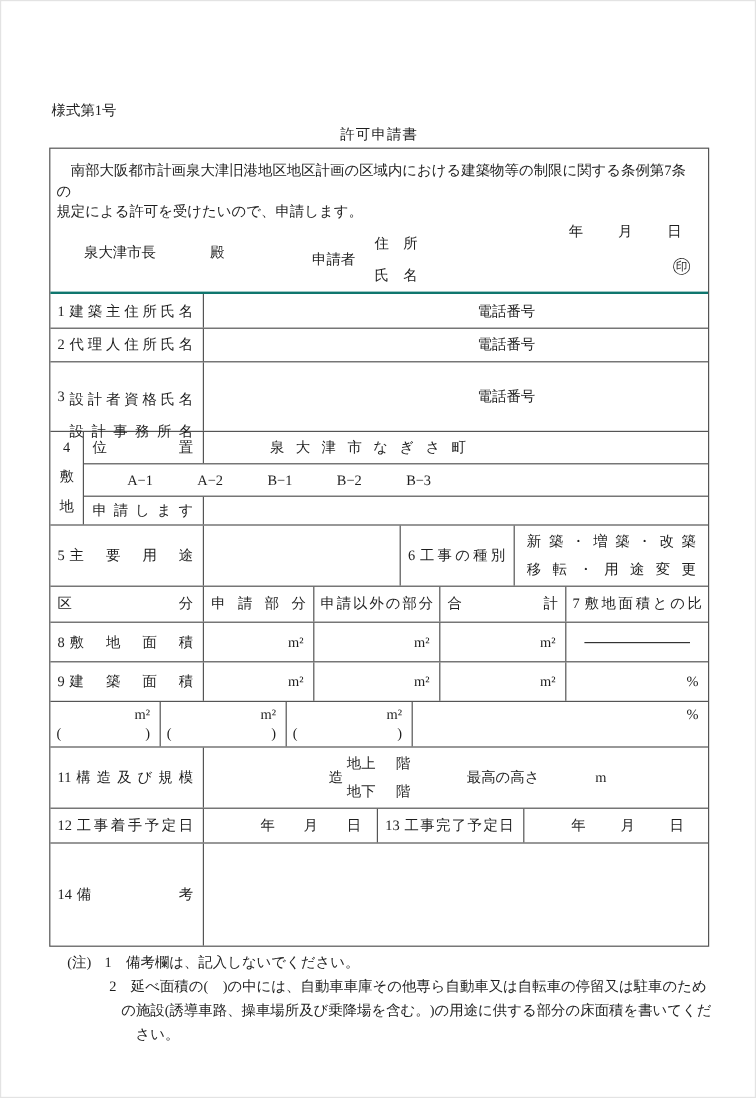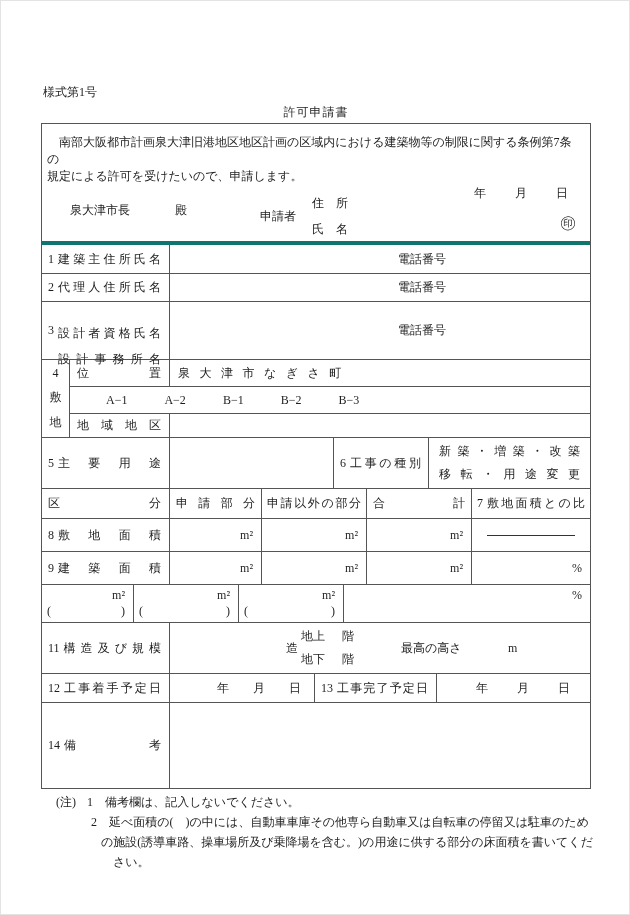--- a/index.html
+++ b/index.html
@@ -7,21 +7,21 @@
     width:630px;height:915px;
     font-family:"Liberation Serif","DejaVu Serif",serif;
     color:#1e1e1e;font-size:12px;
     -webkit-font-smoothing:antialiased;
   }
   .sheet{position:relative;width:630px;height:915px;background:#fff;box-sizing:border-box;border:1px solid #e3e3e3;}
   .form-no{position:absolute;left:42px;top:83px;}
   .doc-title{position:absolute;left:40px;top:103px;width:550px;text-align:center;letter-spacing:1px;}
   .box{position:absolute;left:40px;top:122px;width:550px;border:1px solid #555;box-sizing:border-box;background:#fff;}
   
-  .apphead{position:relative;height:121px;border-bottom:4px solid #0f766e;box-sizing:border-box;padding-top:10px;line-height:17px;}
+  .apphead{position:relative;height:121px;border-bottom:2px solid #0f766e;box-sizing:border-box;padding-top:10px;line-height:17px;}
   .apphead .bodyline{padding:0 8px 0 5px;}
   .apphead .indent{text-indent:12px;}
   .dateline{display:flex;justify-content:flex-end;gap:29px;padding-right:22px;}
   .mayorline{padding-left:28px;}
   .mayorline .dono{margin-left:42px;}
   .abspos{position:absolute;white-space:nowrap;}
   .seal{font-size:16px;line-height:16px;}
   
   .row{display:flex;border-bottom:1px solid #555;box-sizing:border-box;}
   .row:last-child{border-bottom:none;}
@@ -59,37 +59,37 @@
   .r-area{height:33px;}
   .m2cell{justify-content:flex-end;padding-right:8px;}
   .dash{display:block;width:88px;border-top:1px solid #333;margin:0 auto;}
   .pct-right{justify-content:flex-end;padding-right:8px;}
   .r10{height:38px;}
   .two-line{flex-direction:column;justify-content:space-between;align-items:stretch;padding:3px 8px 3px 5px;}
   .m2line{text-align:right;}
   .parline{display:flex;justify-content:space-between;}
   .pct-top{align-items:flex-start;justify-content:flex-end;padding:3px 8px 0 0;}
   
-  .r11{height:51px;gap:12px;}
+  .r11{height:51px;}
   .r11c{position:relative;}
   .r11c .zou{position:absolute;left:104px;top:50%;transform:translateY(-50%);}
   .r11c .chijo{position:absolute;left:119px;top:5px;}
   .r11c .kai-t{position:absolute;left:160px;top:5px;}
   .r11c .chika{position:absolute;left:119px;bottom:5px;}
   .r11c .kai-b{position:absolute;left:160px;bottom:5px;}
   .r11c .takasa{position:absolute;left:219px;top:50%;transform:translateY(-50%);}
   .r11c .mu{position:absolute;left:326px;top:50%;transform:translateY(-50%);}
   
   .r12{height:29px;}
   .c-d1{width:145px;justify-content:flex-end;gap:24px;padding-right:13px;}
   .c-l13{width:122px;padding:0 8px 0 6px;}
   .c-d2{justify-content:flex-end;gap:29px;padding-right:20px;}
   .r14{height:85px;}
   .r1h{height:29px;} .r2h{height:28px;} .r3h{height:58px;}
-  .s1{height:27px;} .s2{height:27px;}
+  .s1{height:27px;gap:47px;} .s2{height:27px;}
   
   .notes{position:absolute;left:55px;top:791px;width:545px;line-height:20px;}
   .n-no1{margin-left:11px;}
   .n-txt{margin-left:12px;}
   .n-no2{margin-left:35px;}
   .n-cont{margin-left:45px;}
   .n-cont2{margin-left:57px;}
 </style>
 </head>
 <body>
@@ -171,21 +171,21 @@
           <div class="cell last dist-vals">
             <span>A−1</span>
             <span>A−2</span>
             <span>B−1</span>
             <span>B−2</span>
             <span>B−3</span>
           </div>
         </div>
         <div class="subrow">
           <div class="cell c-l4">
-            <span class="just">地域地区</span>
+            <span class="just">申請します</span>
           </div>
           <div class="cell last"></div>
         </div>
       </div>
     </div>
 
     <div class="row r5">
       <div class="cell lab">
         <span class="num">5</span>
         <span class="just">主要用途</span>

